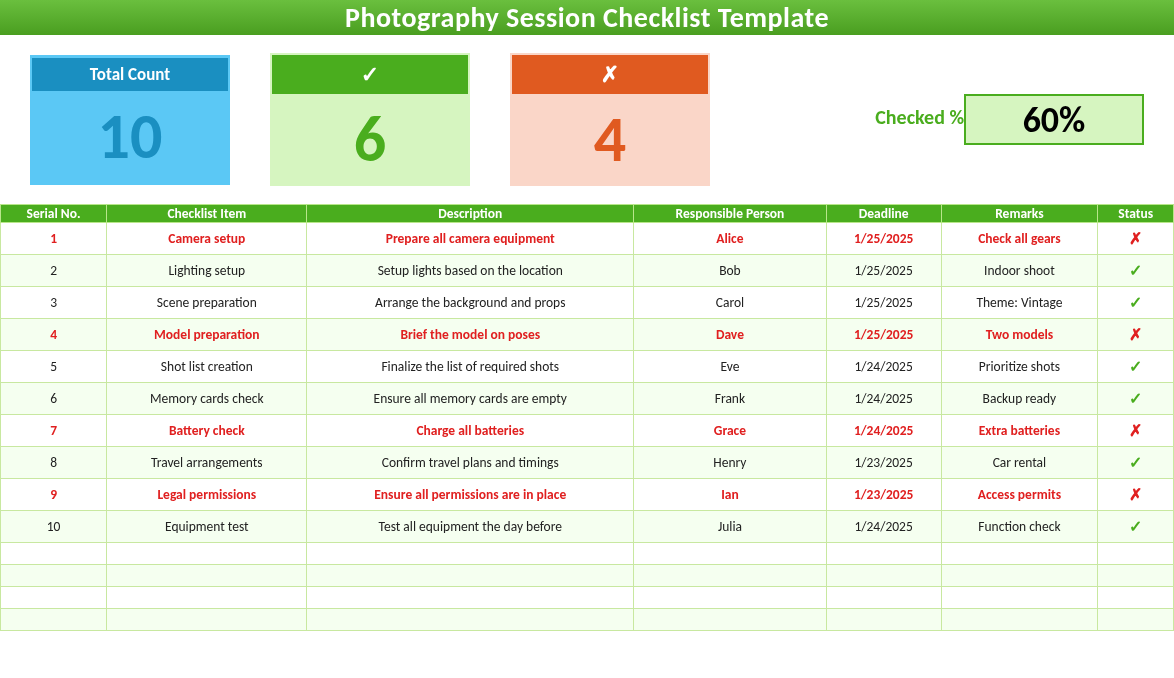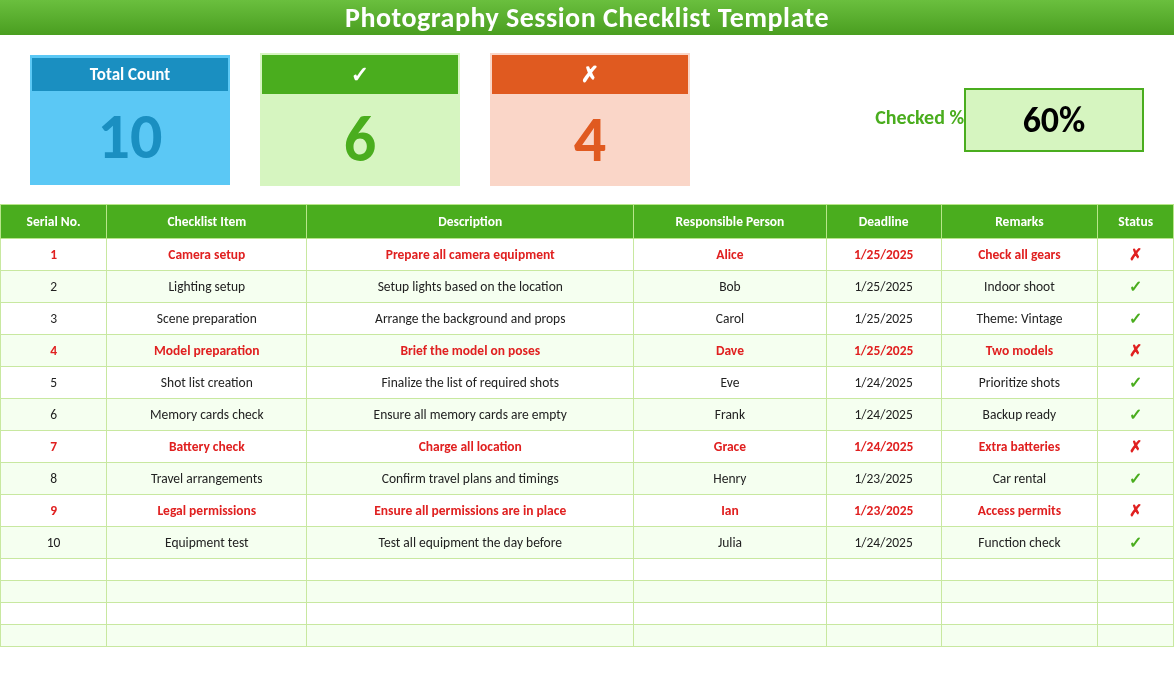--- a/index.html
+++ b/index.html
@@ -16,21 +16,21 @@
       font-size: 28px;
       font-weight: bold;
       letter-spacing: 0.5px;
     }
 
     
     .summary-row {
       display: flex;
       align-items: center;
       padding: 18px 30px;
-      gap: 30px;
+      gap: 40px;
       background: #fff;
     }
     .card-total {
       background: #5bc8f5;
       border: 2px solid #5bc8f5;
       width: 200px;
       min-height: 130px;
       display: flex;
       flex-direction: column;
       align-items: center;
@@ -116,21 +116,21 @@
     .card-percent .percent-label {
       color: #4aad1e;
       font-size: 20px;
       font-weight: bold;
       margin-bottom: 6px;
     }
     .card-percent .percent-box {
       border: 2px solid #4aad1e;
       background: #d6f5c0;
       width: 180px;
-      height: 64px;
+      height: 51px;
       display: flex;
       align-items: center;
       justify-content: center;
     }
     .card-percent .percent-value {
       font-size: 36px;
       font-weight: bold;
       color: #000;
     }
 
@@ -141,21 +141,21 @@
     }
     table {
       width: 100%;
       border-collapse: collapse;
       font-size: 13.5px;
     }
     thead tr th {
       background: #4aad1e;
       color: #fff;
       font-weight: bold;
-      padding: 8px 6px;
+      padding: 0 6px;
       border: 1px solid #b8e68a;
       text-align: center;
     }
     tbody tr td {
       border: 1px solid #c8e8a0;
       padding: 6px 6px;
       text-align: center;
       color: #222;
     }
     tbody tr:nth-child(even) td { background: #f5fff0; }
@@ -263,21 +263,21 @@
       <td class="">Memory cards check</td>
       <td class="">Ensure all memory cards are empty</td>
       <td class="">Frank</td>
       <td class="">1/24/2025</td>
       <td class="">Backup ready</td>
       <td><span class="green-check">✓</span></td>
     </tr>
         <tr>
       <td class="red-text">7</td>
       <td class="red-text">Battery check</td>
-      <td class="red-text">Charge all location</td>
+      <td class="red-text">Charge all batteries</td>
       <td class="red-text">Grace</td>
       <td class="red-text">1/24/2025</td>
       <td class="red-text">Extra batteries</td>
       <td><span class="red-x">✗</span></td>
     </tr>
         <tr>
       <td class="">8</td>
       <td class="">Travel arrangements</td>
       <td class="">Confirm travel plans and timings</td>
       <td class="">Henry</td>

